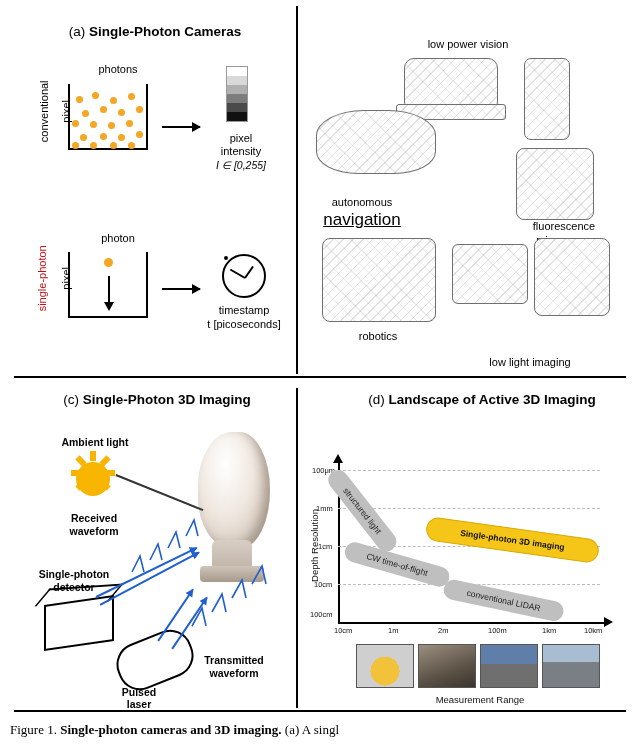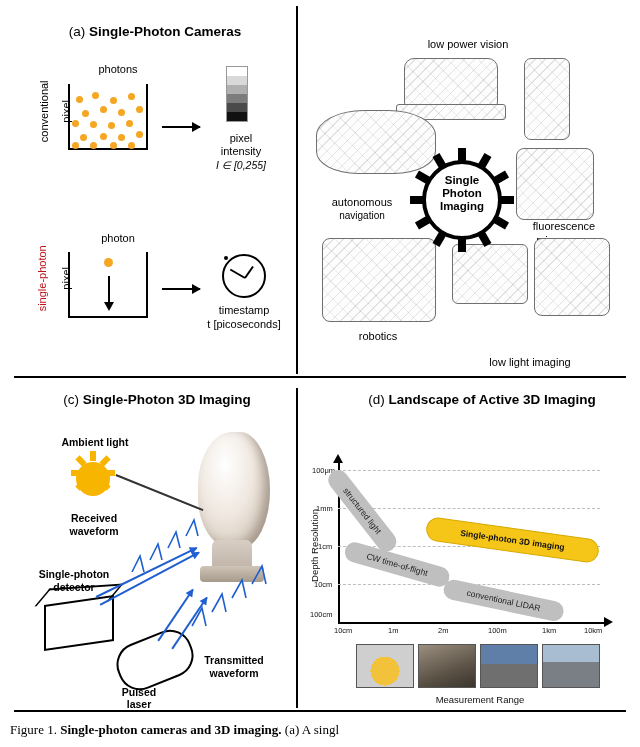--- a/index.html
+++ b/index.html
@@ -162,53 +162,33 @@
 
   <div class="cap b" style="left:388px;top:38px;width:160px;font-weight:400;font-size:11px;">low power vision</div>
 
   <div class="sk soft" style="left:404px;top:58px;width:92px;height:52px;"></div>
   <div class="sk" style="left:396px;top:104px;width:108px;height:14px;border-radius:3px;"></div>
 
   <div class="sk phone" style="left:524px;top:58px;width:44px;height:80px;"></div>
 
   <div class="sk round" style="left:316px;top:110px;width:118px;height:62px;"></div>
   <div class="cap" style="left:302px;top:196px;width:120px;font-size:11px;">autonomous</div>
-  <div class="cap" style="left:302px;top:210px;width:120px;font-size:10px;">navigation</div>
+  <div class="cap" style="left:302px;top:210px;width:120px;font-size:17px;text-decoration:underline;">navigation</div>
 
   <div class="sk" style="left:516px;top:148px;width:76px;height:70px;border-radius:8px;"></div>
   <div class="cap" style="left:508px;top:220px;width:112px;font-size:11px;">fluorescence</div>
   <div class="cap" style="left:508px;top:234px;width:112px;font-size:11px;">microscopy</div>
 
   <div class="sk" style="left:322px;top:238px;width:112px;height:82px;border-radius:8px;"></div>
   <div class="cap" style="left:324px;top:330px;width:108px;font-size:11px;">robotics</div>
 
   <div class="sk" style="left:452px;top:244px;width:74px;height:58px;border-radius:6px;"></div>
   <div class="sk" style="left:534px;top:238px;width:74px;height:76px;border-radius:8px;"></div>
   <div class="cap" style="left:452px;top:356px;width:156px;font-size:11px;">low light imaging</div>
 
-  <div class="burst">
-    <div class="spike" style="transform:rotate(0deg);"></div>
-    <div class="spike" style="transform:rotate(30deg);"></div>
-    <div class="spike" style="transform:rotate(60deg);"></div>
-    <div class="spike" style="transform:rotate(90deg);"></div>
-    <div class="spike" style="transform:rotate(120deg);"></div>
-    <div class="spike" style="transform:rotate(150deg);"></div>
-    <div class="spike" style="transform:rotate(180deg);"></div>
-    <div class="spike" style="transform:rotate(210deg);"></div>
-    <div class="spike" style="transform:rotate(240deg);"></div>
-    <div class="spike" style="transform:rotate(270deg);"></div>
-    <div class="spike" style="transform:rotate(300deg);"></div>
-    <div class="spike" style="transform:rotate(330deg);"></div>
-    <div class="core"></div>
-    <div class="txt">
-      <div>Single</div>
-      <div>Photon</div>
-      <div>Imaging</div>
-    </div>
-  </div>
 
   <div class="ptitle" style="left:36px;top:392px;width:242px;">
     <span class="lbl">(c)</span>
     <span class="nm">Single-Photon 3D Imaging</span>
   </div>
 
   <div class="ptitle" style="left:322px;top:392px;width:320px;">
     <span class="lbl">(d)</span>
     <span class="nm">Landscape of Active 3D Imaging</span>
   </div>

